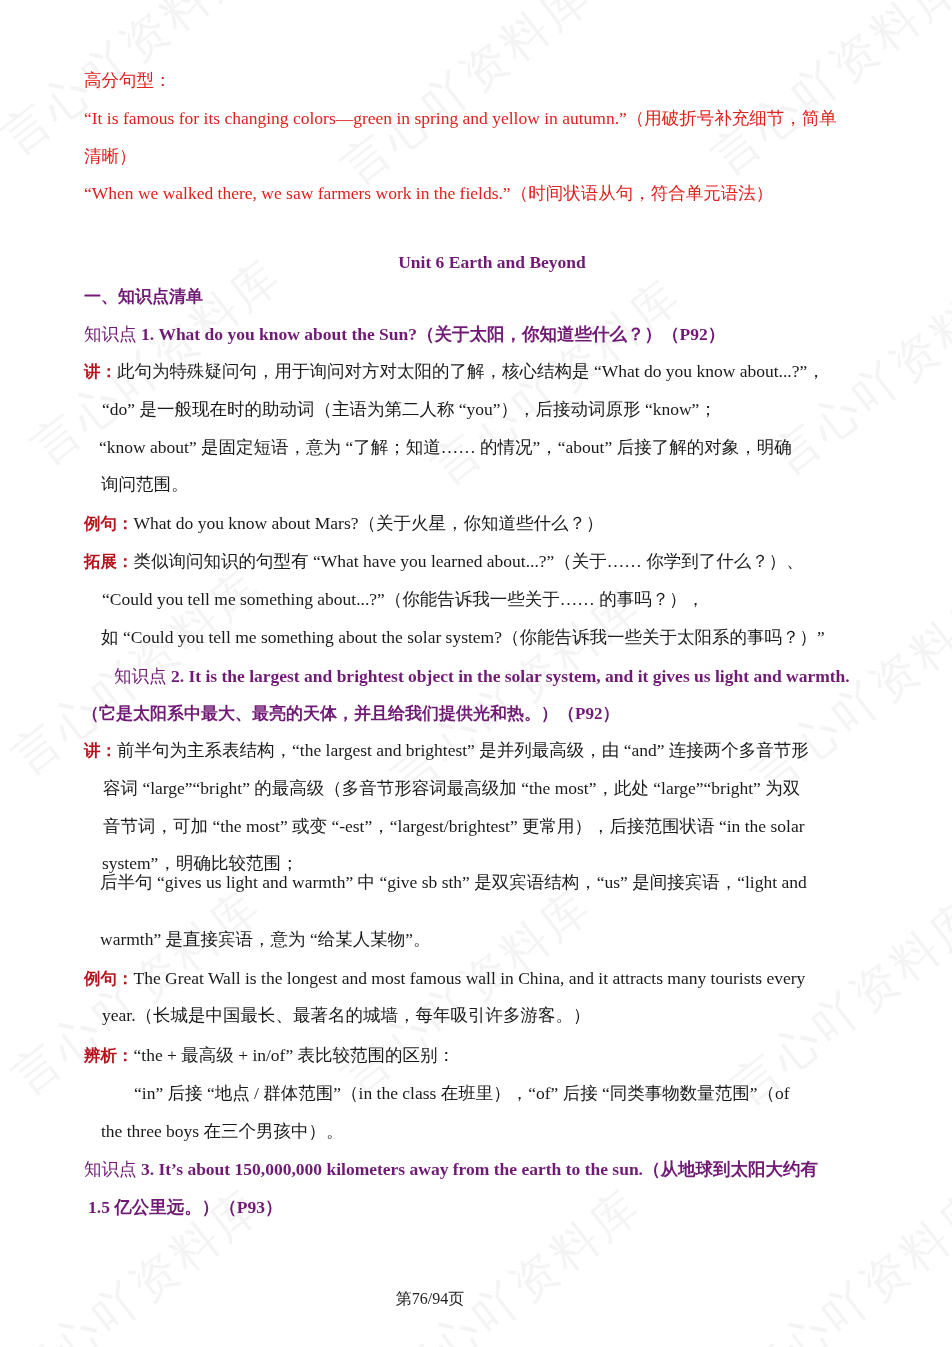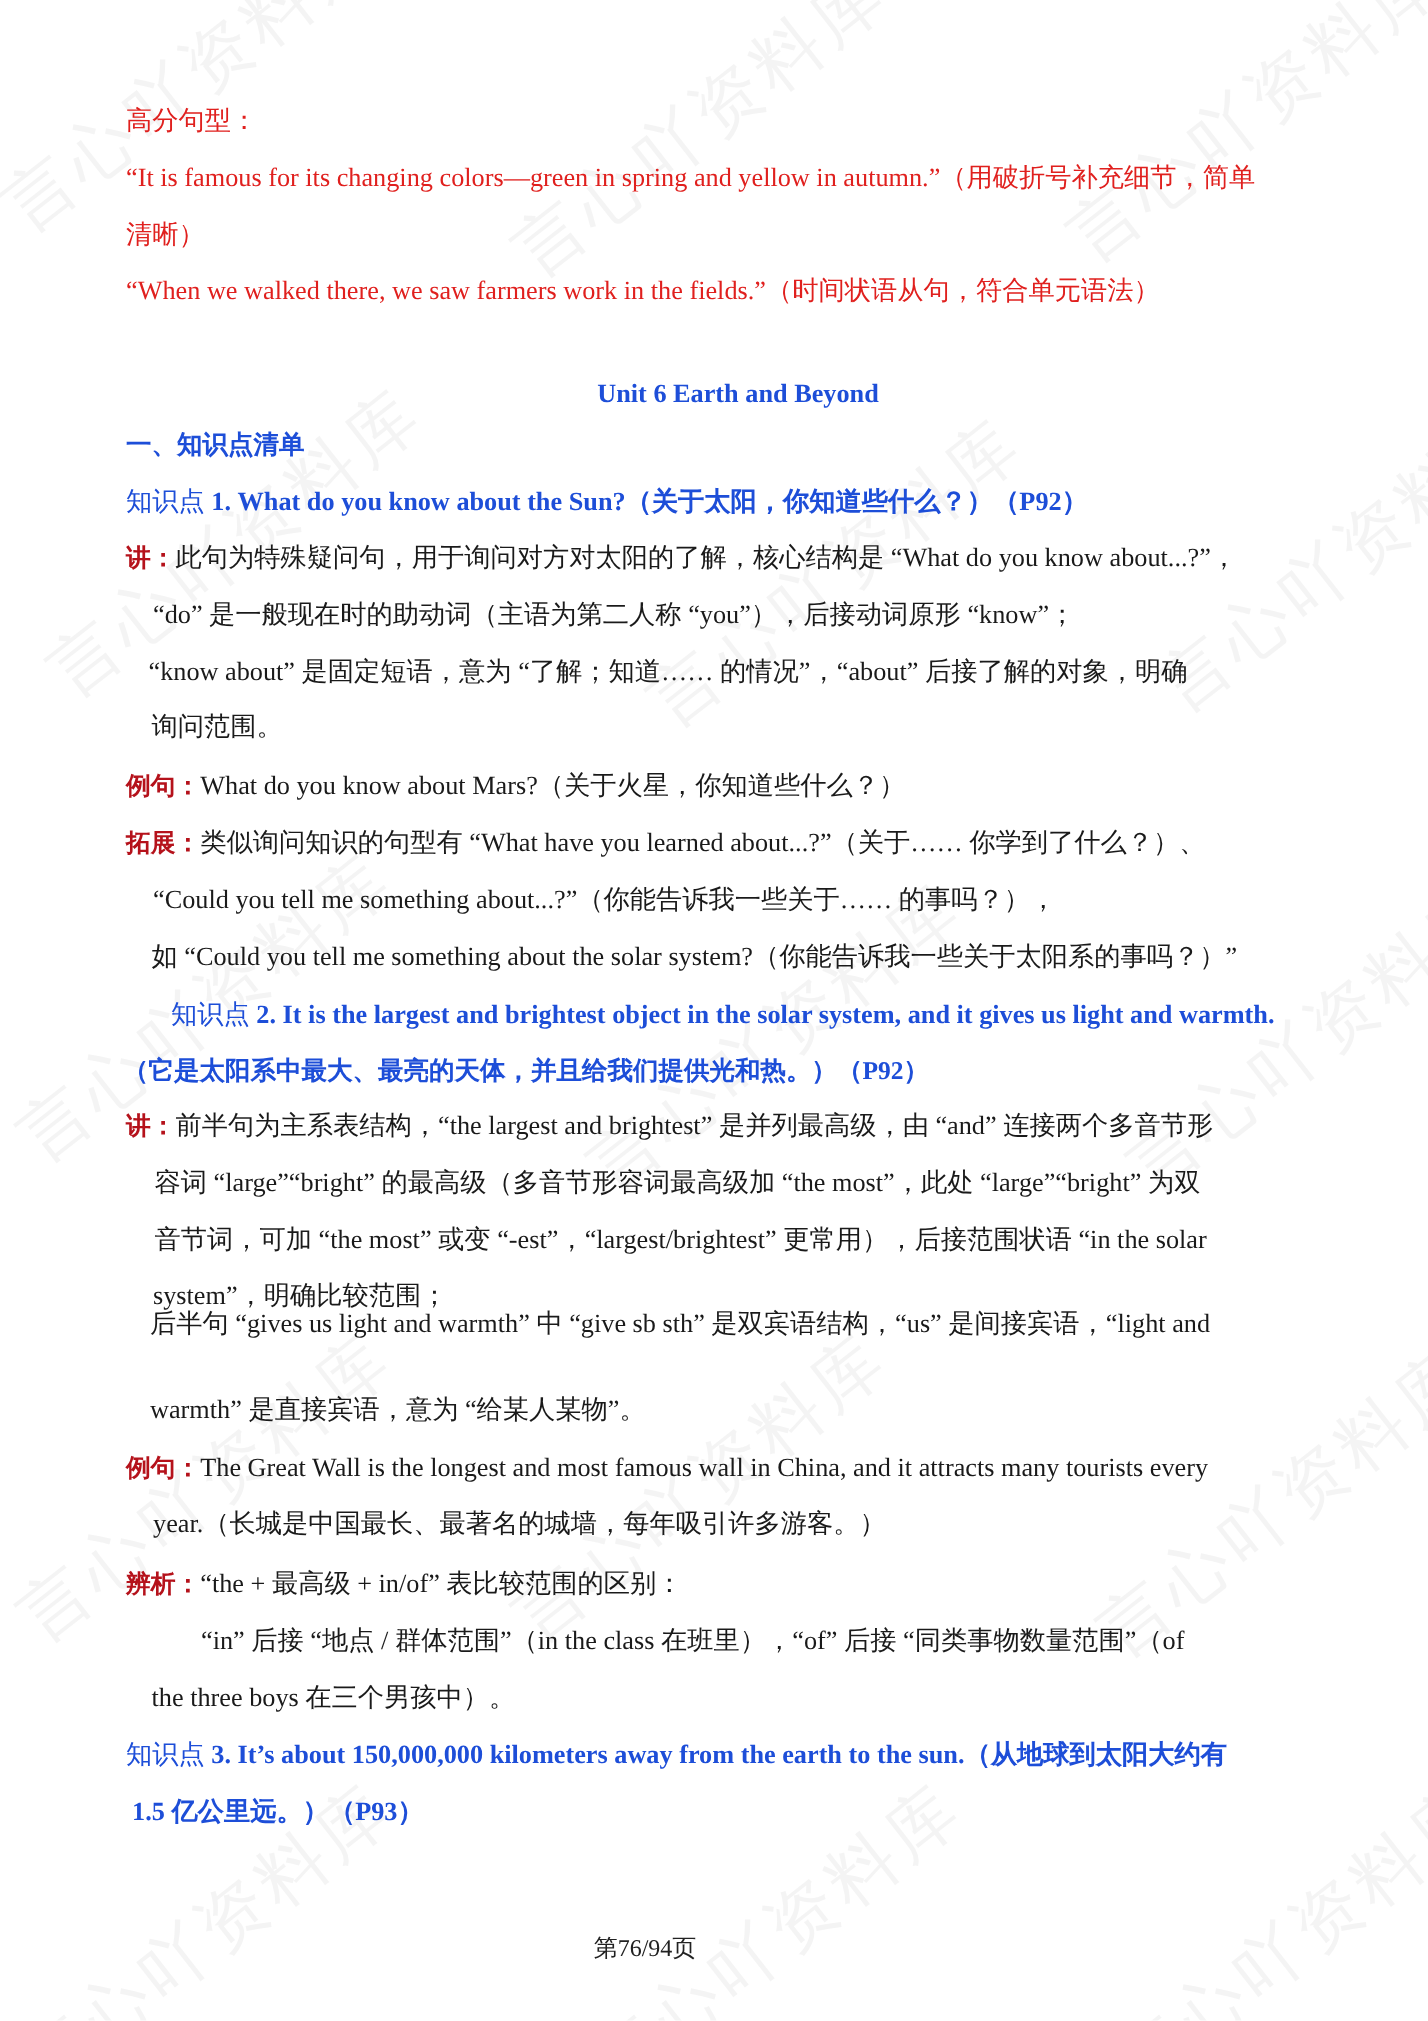--- a/index.html
+++ b/index.html
@@ -10,21 +10,21 @@
     }
     .watermarks { position: absolute; inset: 0; pointer-events: none; z-index: 0; }
     .wm {
       position: absolute; font-size: 46px; color: rgba(150,150,150,0.10);
       transform: rotate(-38deg); transform-origin: left top; white-space: nowrap;
       font-family: "DejaVu Sans", sans-serif; letter-spacing: 4px;
     }
     .page { position: absolute; left: 68px; top: 0; width: 816px; z-index: 1; font-size: 17.5px; }
     .line { position: absolute; left: 16px; white-space: nowrap; line-height: 24px; }
     .bright { color: #e0201e; }
-    .dark { color: #1d4ed8; }
+    .dark { color: #701a75; }
     .bold { font-weight: bold; }
     .label { color: #b5121b; font-weight: bold; font-family: "DejaVu Sans", sans-serif; font-size: 16.5px; }
     .cjk-heading { font-family: Liberation Serif, serif; font-weight: bold; font-size: 17px; }
     .unit-title { width: 816px; text-align: center; }
     .footer { position: absolute; top: 1289px; left: 0; width: 860px; text-align: center; font-size: 16px; color: #222; z-index: 1; }
   </style>
 </head>
 <body>
 
 <div class="watermarks">

